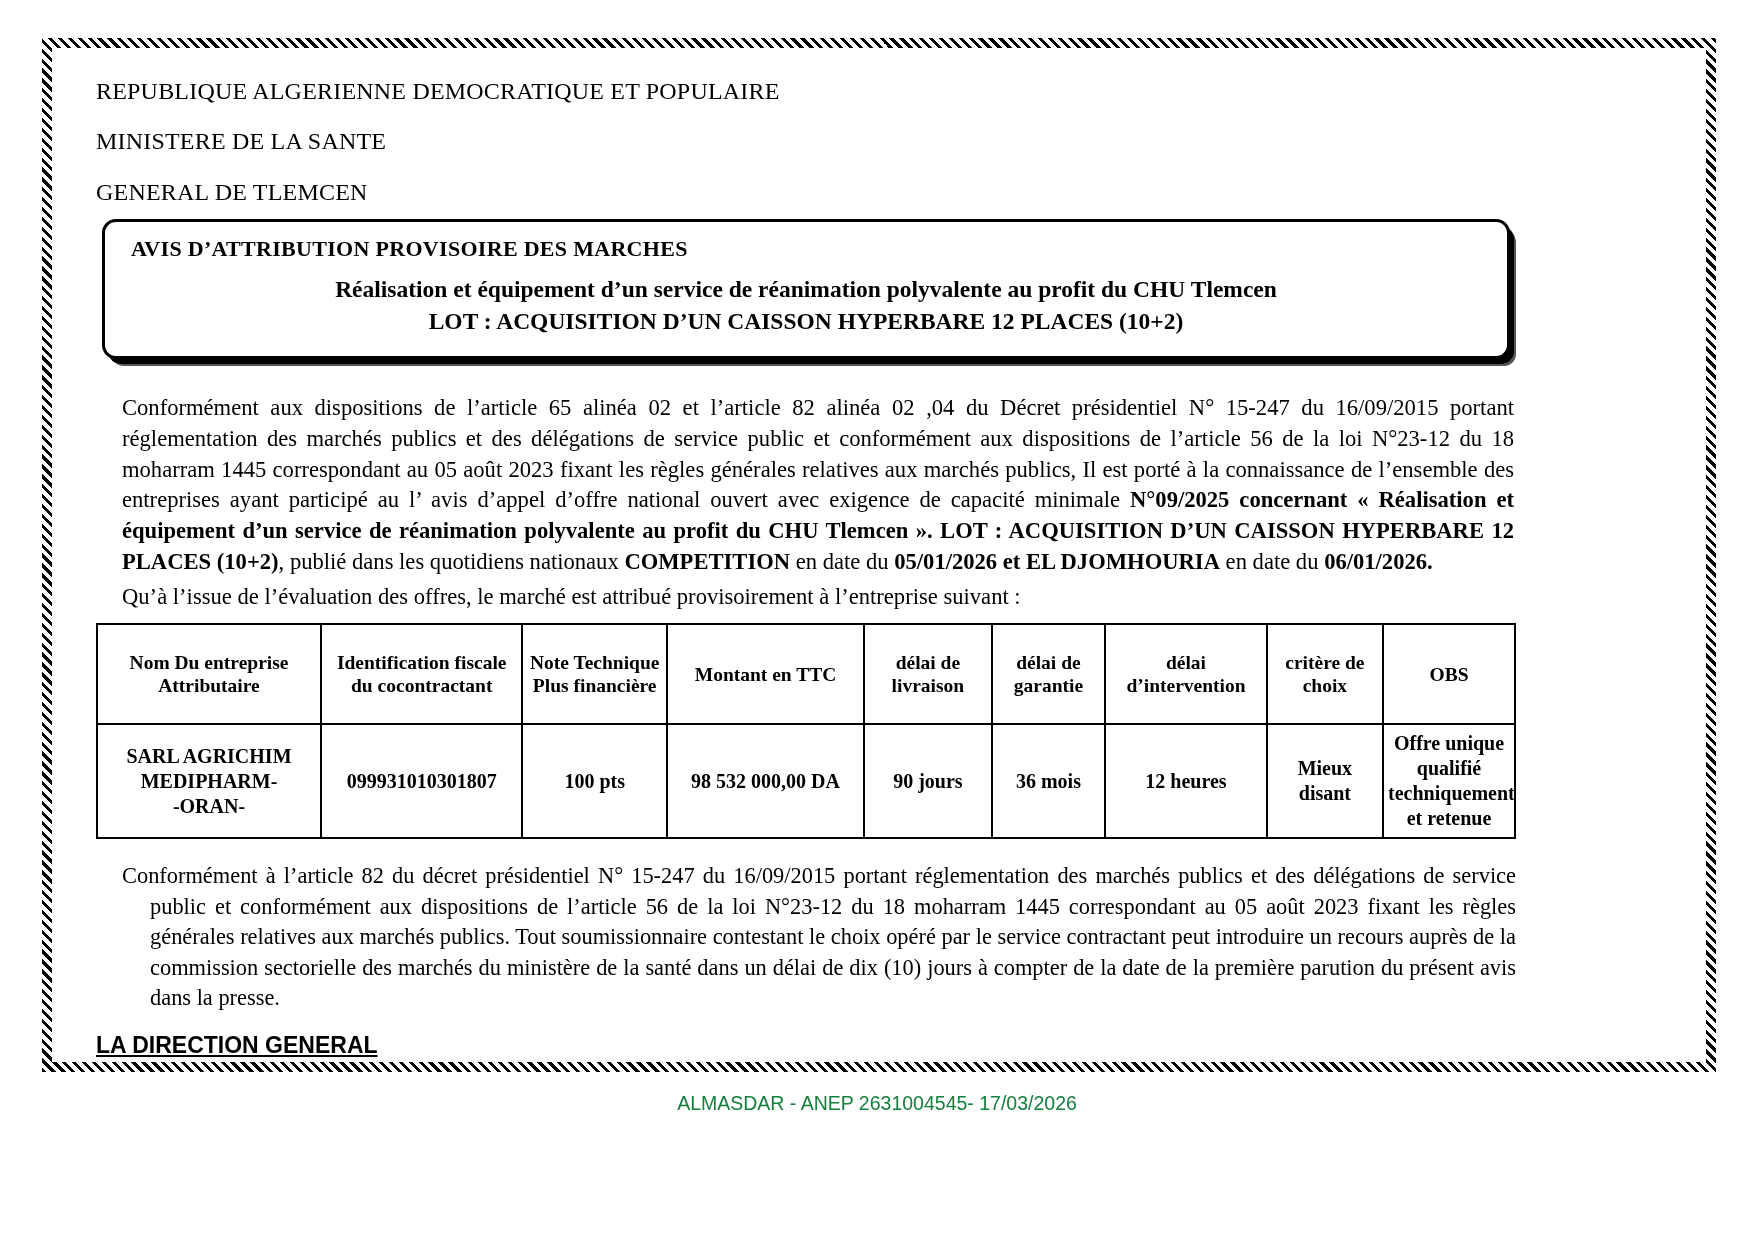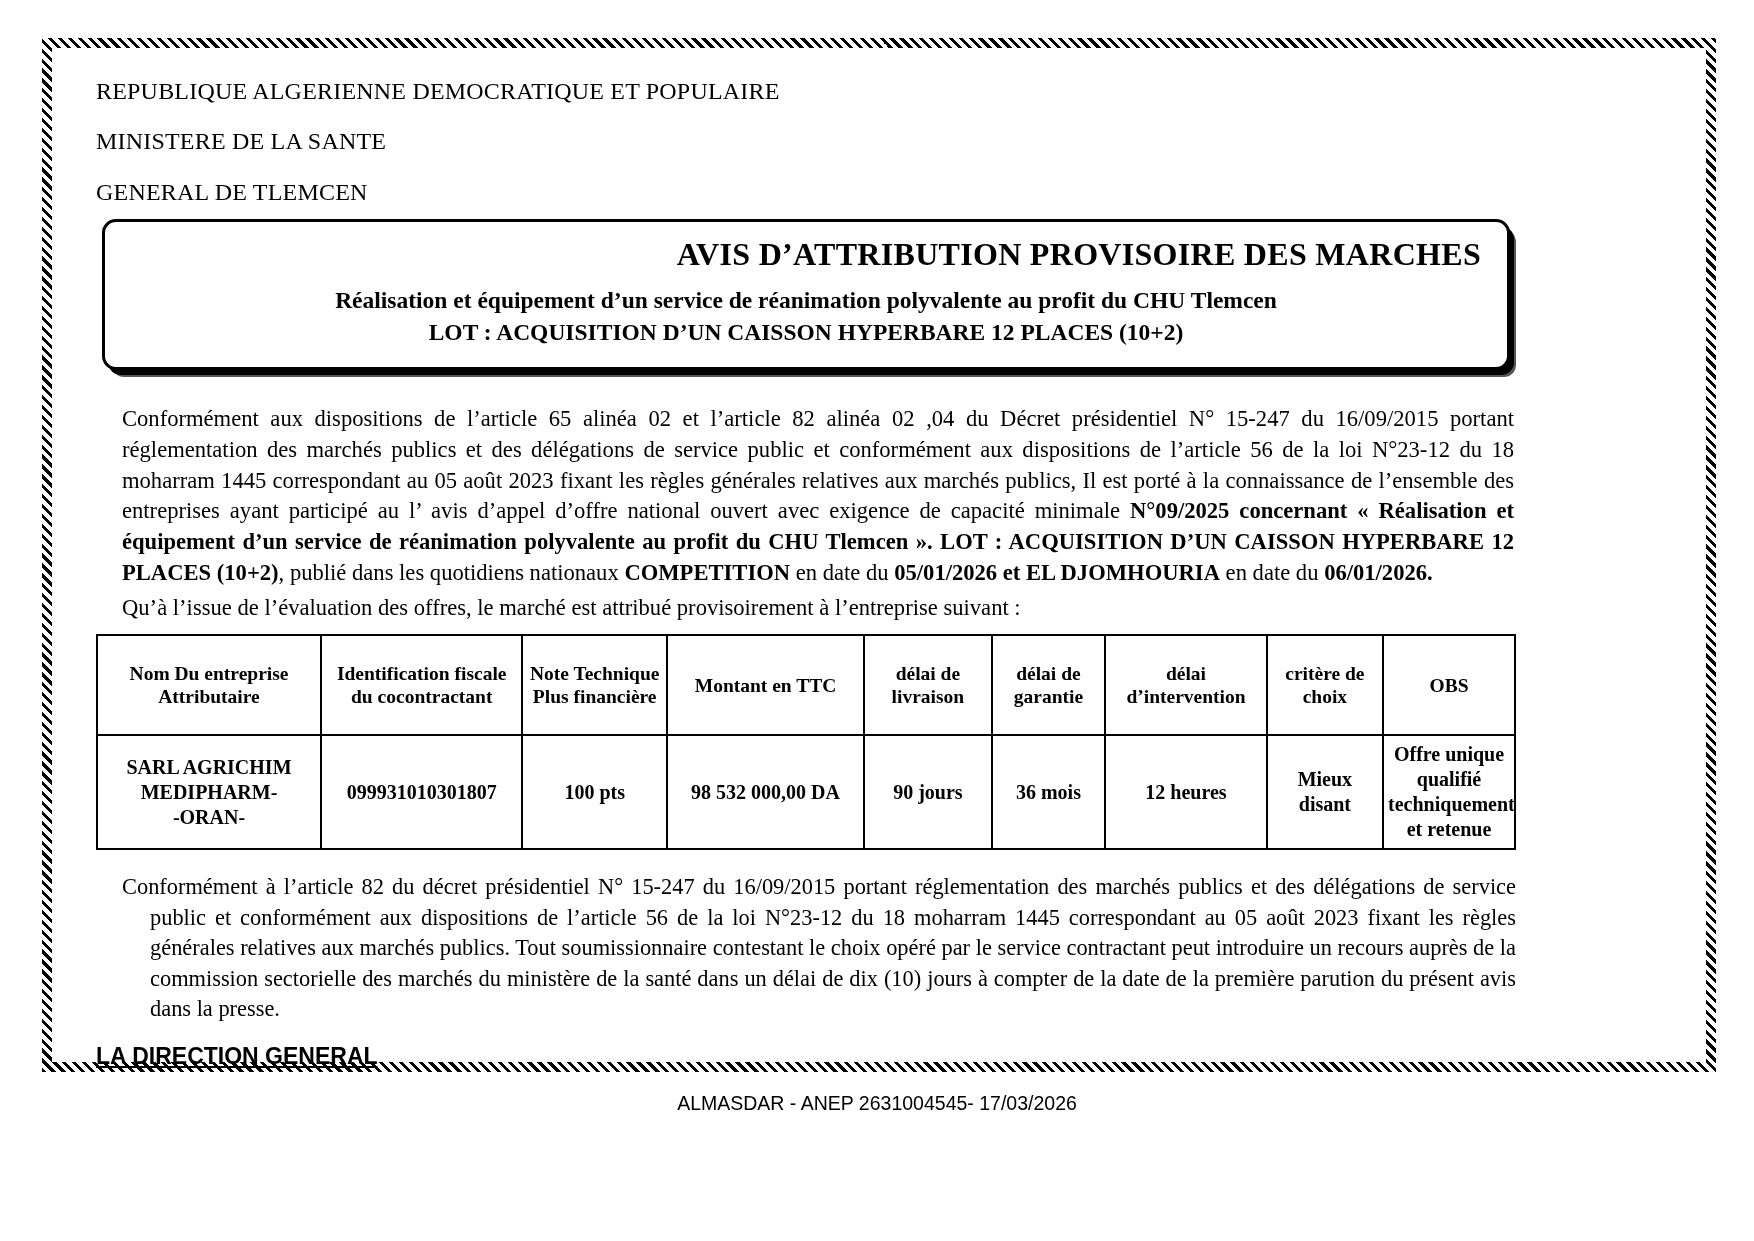--- a/index.html
+++ b/index.html
@@ -58,23 +58,23 @@
   .title-box {
     border: 3px solid #000;
     border-radius: 14px;
     padding: 14px 26px 18px 26px;
     background: #fff;
     position: relative;
     z-index: 2;
     box-shadow: 5px 6px 0 -1px #000, 8px 9px 0 -2px #555;
   }
   .title-main {
-    text-align: right;
-    font-weight: bold;
-    font-size: 32px;
+    text-align: left;
+    font-weight: bold;
+    font-size: 22px;
     letter-spacing: .3px;
     margin-bottom: 12px;
   }
   .title-sub {
     text-align: center;
     font-weight: bold;
     font-size: 23.5px;
     line-height: 1.35;
   }
   .title-sub2 {
@@ -149,21 +149,21 @@
   }
 
   
   .footer {
     position: absolute;
     left: 0; top: 1092px;
     width: 1754px;
     text-align: center;
     font-family: "Liberation Sans", "DejaVu Sans", sans-serif;
     font-size: 19.5px;
-    color: #000000;
+    color: #15803d;
   }
 </style>
 </head>
 <body>
 
 <div class="page-frame"></div>
 <div class="page-inner"></div>
 
 <div class="content">
 

